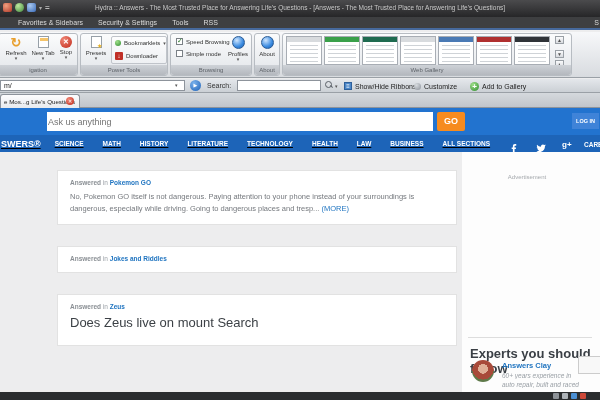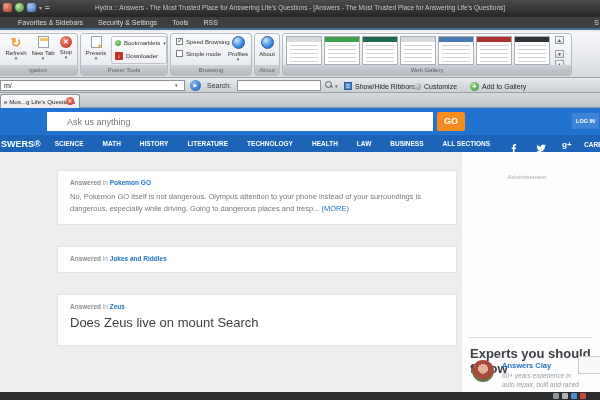--- a/index.html
+++ b/index.html
@@ -94,28 +94,28 @@
   .tab { position:absolute; left:0; top:1px; width:80px; height:14px;
     background:linear-gradient(#fdfdfe,#e8eaee); border:1px solid #8d939b; border-bottom:none;
     border-radius:3px 3px 0 0; font-size:6.2px; color:#222; line-height:13px; padding-left:3px; white-space:nowrap; overflow:hidden; }
   .tab-close { position:absolute; left:66px; top:4px; width:8px; height:8px; border-radius:50%;
     background:radial-gradient(circle at 35% 30%, #f08878, #c02818); color:#fff; font-size:5px; line-height:8px; text-align:center; }
 
   
   #site-header { position:absolute; left:0; top:108px; width:600px; height:27px; background:#2273cf; }
   #site-logo { position:absolute; left:1px; top:3px; font-size:17px; font-weight:bold; color:#fff; letter-spacing:-0.5px; }
   #ask-input { position:absolute; left:47px; top:4px; width:386px; height:19px; background:#fff; border:none;
-    font-size:9px; color:#555; padding-left:20px; font-family:"Liberation Sans",sans-serif; }
+    font-size:9px; color:#555; padding-left:1px; font-family:"Liberation Sans",sans-serif; }
   #go-btn { position:absolute; left:437px; top:4px; width:28px; height:19px; background:#f68b1f; color:#fff;
     font-size:9px; font-weight:bold; text-align:center; line-height:19px; border-radius:2px; }
   #login-btn { position:absolute; left:572px; top:5px; width:27px; height:16px; background:#3f83d8;
     color:#fff; font-size:5.5px; font-weight:bold; text-align:center; line-height:16px; }
 
   #site-nav { position:absolute; left:0; top:135px; width:600px; height:17px; background:#1d64b8;
-    display:flex; align-items:center; }
+    display:flex; align-items:center;text-decoration:underline; }
   #nav-logo { font-size:9px; font-weight:bold; color:#fff; margin-left:1px; white-space:nowrap; }
   #nav-items { display:flex; gap:19px; margin-left:14px; }
   .navitem { font-size:6.5px; font-weight:bold; color:#fff; white-space:nowrap; }
   .social { position:absolute; top:4px; color:#fff; }
   #careers { position:absolute; left:584px; top:6px; font-size:6.5px; font-weight:bold; color:#fff; white-space:nowrap; }
 
   #red-badge { position:absolute; left:584px; top:157px; width:16px; height:14px; background:#d2232a; }
 
   #sidebar { position:absolute; left:462px; top:152px; width:138px; height:240px; background:#fdfdfd; }
   #ad-label { position:absolute; left:0; top:22px; width:130px; text-align:center; font-size:6px; color:#a5a9ad; }
@@ -330,21 +330,21 @@
   </div>
 
   <div id="cards">
 
       <article class="card">
         <div class="meta">
           <span class="answered">Answered</span>
           <span>in</span>
           <span class="cat">Pokemon GO</span>
         </div>
-        <div class="qbody"><span>No, Pokemon GO itself is not dangerous. Olympus attention to your phone instead of your surroundings is dangerous, especially while driving. Going to dangerous places and tresp... </span><span class="more">(MORE)</span></div>
+        <div class="qbody"><span>No, Pokemon GO itself is not dangerous. Paying attention to your phone instead of your surroundings is dangerous, especially while driving. Going to dangerous places and tresp... </span><span class="more">(MORE)</span></div>
       </article>
 
       <article class="card">
         <div class="meta">
           <span class="answered">Answered</span>
           <span>in</span>
           <span class="cat">Jokes and Riddles</span>
         </div>
       </article>
 

